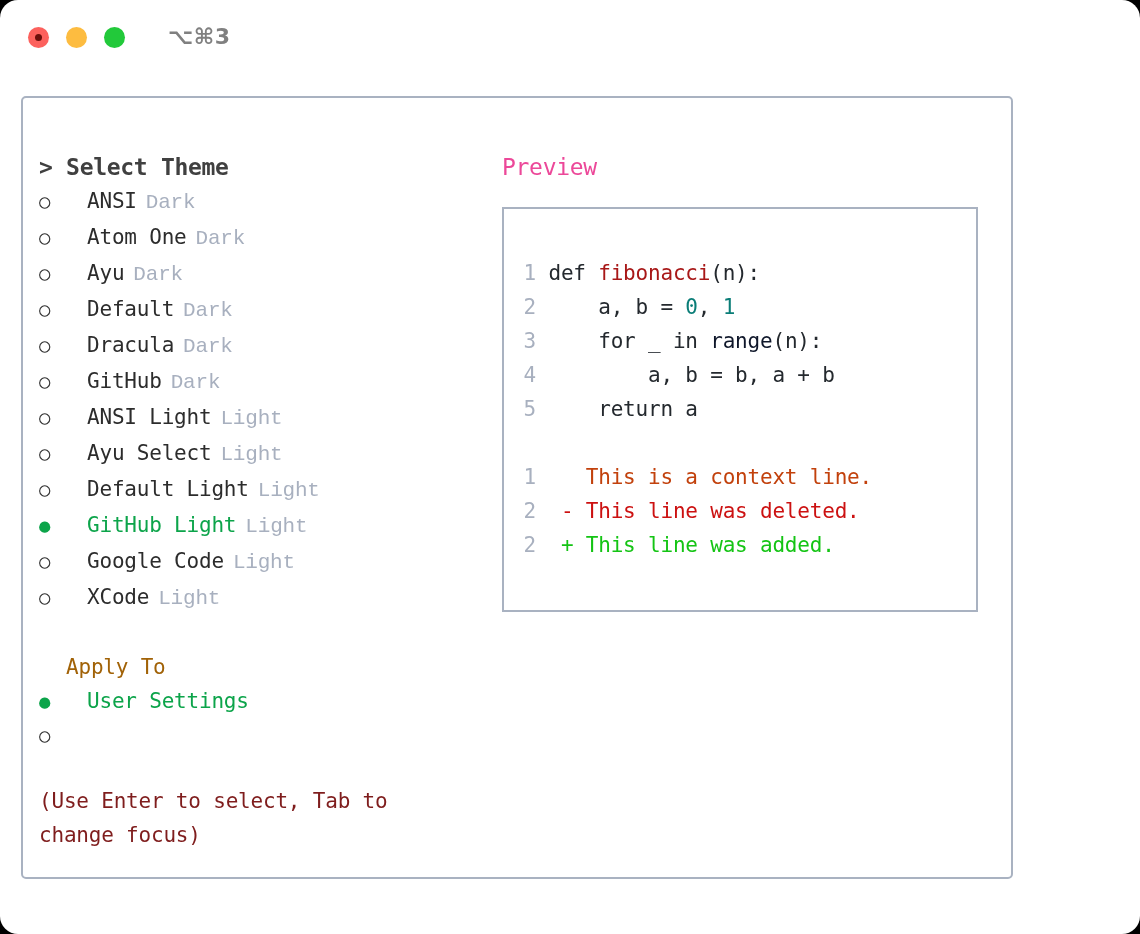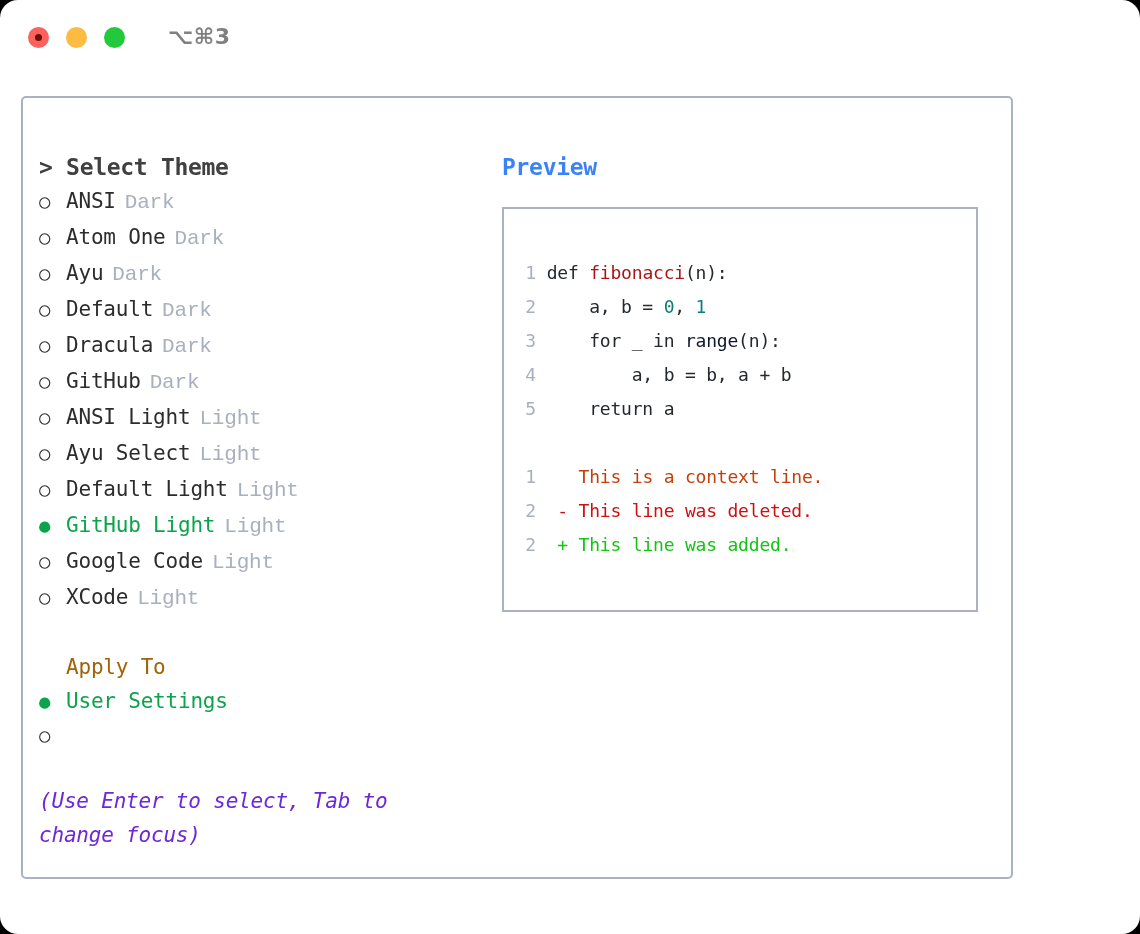--- a/index.html
+++ b/index.html
@@ -110,21 +110,21 @@
     letter-spacing: -0.2px;
   }
   .marker {
     display: inline-block;
     width: 27px;
     flex: 0 0 27px;
     color: #333333;
     font-size: 19px;
   }
   .marker.sel { color: #0ca44a; }
-  .opt-label { color: #2c2c2c; }
+  .opt-label { color: #2c2c2c; margin-left: 21px; }
   .opt-row.selected .opt-label { color: #0ca44a; }
   .opt-badge {
     color: #a8b0bf;
     margin-left: 9px;
     font-family: Liberation Mono, monospace;
   }
 
   .subsection {
     margin-top: 34px;
   }
@@ -133,55 +133,54 @@
     color: #a16207;
     line-height: 34px;
     padding-left: 27px;
     white-space: pre;
     letter-spacing: -0.2px;
   }
 
   .hint {
     margin-top: 32px;
     font-size: 21px;
-    color: #6d28d9;
+    color: #7f1d1d;
     line-height: 34px;
     width: 400px;
     letter-spacing: -0.2px;
-    font-style: italic;
   }
 
   
   .right-col {
     position: absolute;
     left: 479px;
     top: 52px;
     width: 490px;
   }
   .preview-title {
     font-size: 23px;
-    font-weight: bold;
-    color: #3b82f6;
+    font-weight: normal;
+    color: #ec4899;
     line-height: 34px;
     letter-spacing: -0.3px;
   }
   .preview-box {
     margin-top: 23px;
     width: 476px;
     height: 405px;
     border: 2px solid #a9b2c1;
     box-sizing: border-box;
     background: #ffffff;
     position: relative;
   }
   .code {
     position: absolute;
     left: 18px;
     top: 47px;
-    font-size: 18px;
+    font-size: 21px;
     line-height: 34px;
     white-space: pre;
     letter-spacing: -0.2px;
   }
   .code-line { white-space: pre; }
   .ln {
     color: #a8b0bf;
     display: inline-block;
     width: 14px;
     text-align: right;

